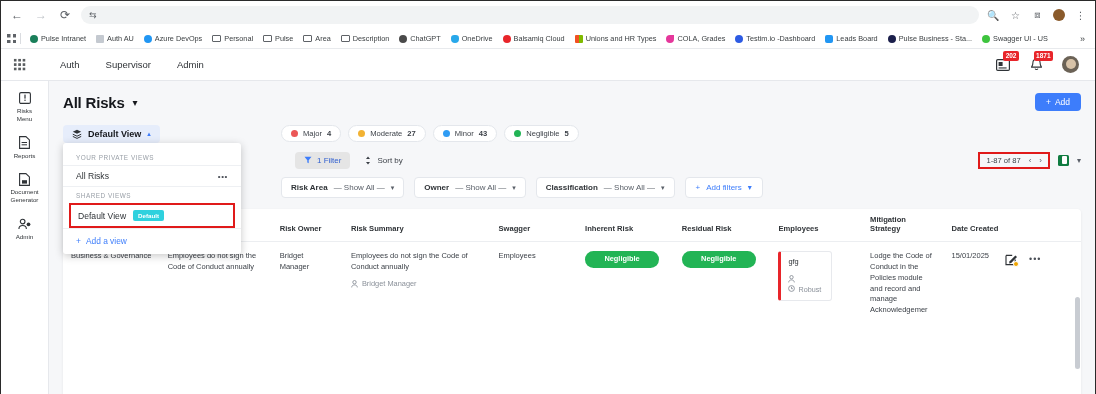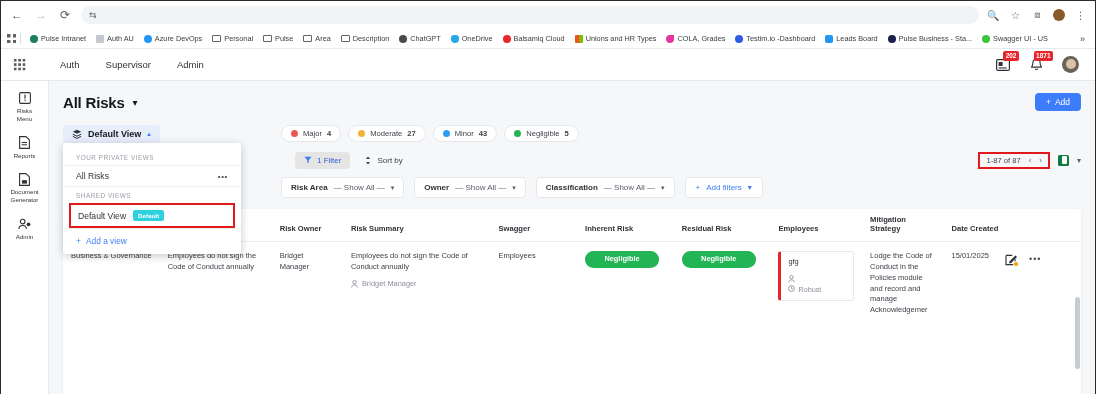--- a/index.html
+++ b/index.html
@@ -170,21 +170,21 @@
        vertical-align:bottom; padding:6px 8px 7px 8px;
        border-bottom:1px solid #eceef1; line-height:1.25; }
   td { font-size:7.5px; color:#3a3f46; vertical-align:top;
        padding:9px 8px 10px 8px; line-height:1.45; }
   .pill { display:inline-block; background:#22b455; color:#fff;
           font-size:7.4px; font-weight:bold; padding:3px 0; width:74px;
           text-align:center; border-radius:9px; }
   .owner-line { display:flex; align-items:center; gap:4px; margin-top:6px;
                 color:#8a9099; font-size:7.4px; }
   .ctrl-card { border:1px solid #e7e9ed; border-left:3px solid #e8252a;
-               border-radius:3px; padding:5px 7px; width:76px; }
+               border-radius:3px; padding:5px 7px; width:54px; }
   .ctrl-title { font-size:7.4px; color:#2f3337; }
   .ctrl-meta { margin-top:7px; display:flex; flex-direction:column; gap:2px;
                color:#8a9099; font-size:7.2px; }
   .ctrl-meta div { display:flex; gap:3px; }
   .row-actions { display:flex; align-items:flex-start; gap:11px;
                  padding-top:2px; }
   .edit-ico { position:relative; width:13px; height:13px; cursor:pointer; }
   .edit-dot { position:absolute; right:-1px; bottom:-1px; width:6px;
               height:6px; border-radius:50%; background:#f0a500;
               border:1px solid #fff; }

